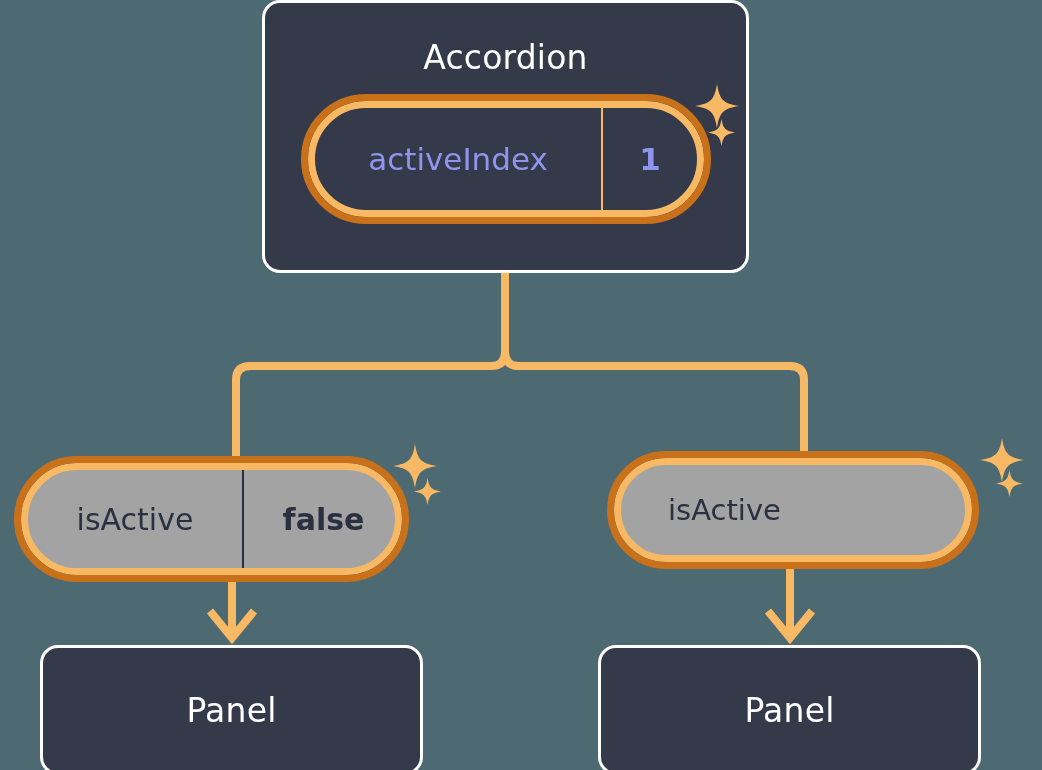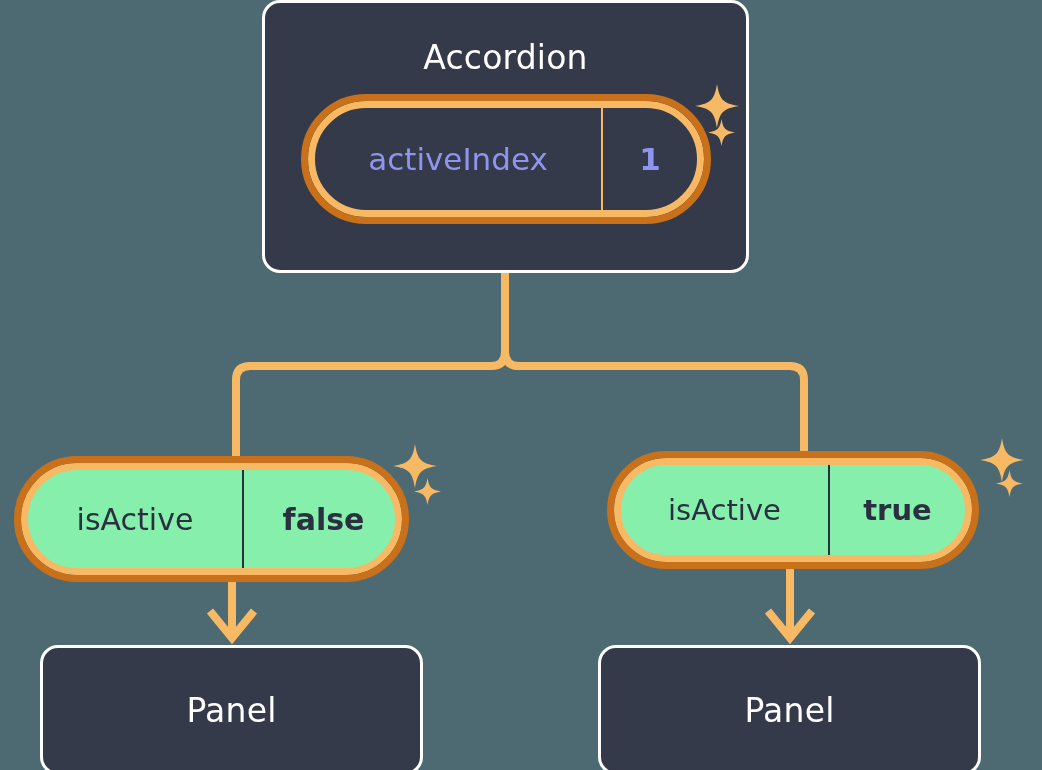--- a/index.html
+++ b/index.html
@@ -109,21 +109,21 @@
     font-weight: 400;
   }
   .state-pill.dark .pill-val {
     color: #8f95ef;
     font-weight: 700;
     border-left: 2px solid #f8b964;
   }
 
   
   .state-pill.purple {
-    background: #86efac;
+    background: #a3a3a3;
   }
   .state-pill.purple .pill-key {
     color: #2b3040;
     font-weight: 400;
   }
   .state-pill.purple .pill-val {
     color: #2b3040;
     font-weight: 700;
     border-left: 2px solid #2b3040;
   }
@@ -228,21 +228,20 @@
   <svg id="spark-left-small" class="sparkle spark-small" viewBox="0 0 100 100" aria-hidden="true">
     <path d="M50 0 C56 36 64 44 100 50 C64 56 56 64 50 100 C44 64 36 56 0 50 C36 44 44 36 50 0 Z" fill="#f8b964"></path>
   </svg>
 
   <div id="card-panel-left" class="comp-card">
     <div class="comp-title">Panel</div>
   </div>
 
   <div id="pill-isactive-right" class="state-pill purple">
     <div class="pill-key">isActive</div>
-    <div class="pill-val">true</div>
   </div>
 
   <svg id="spark-right-big" class="sparkle spark-big" viewBox="0 0 100 100" aria-hidden="true">
     <path d="M50 0 C56 36 64 44 100 50 C64 56 56 64 50 100 C44 64 36 56 0 50 C36 44 44 36 50 0 Z" fill="#f8b964"></path>
   </svg>
   <svg id="spark-right-small" class="sparkle spark-small" viewBox="0 0 100 100" aria-hidden="true">
     <path d="M50 0 C56 36 64 44 100 50 C64 56 56 64 50 100 C44 64 36 56 0 50 C36 44 44 36 50 0 Z" fill="#f8b964"></path>
   </svg>
 
   <div id="card-panel-right" class="comp-card">

